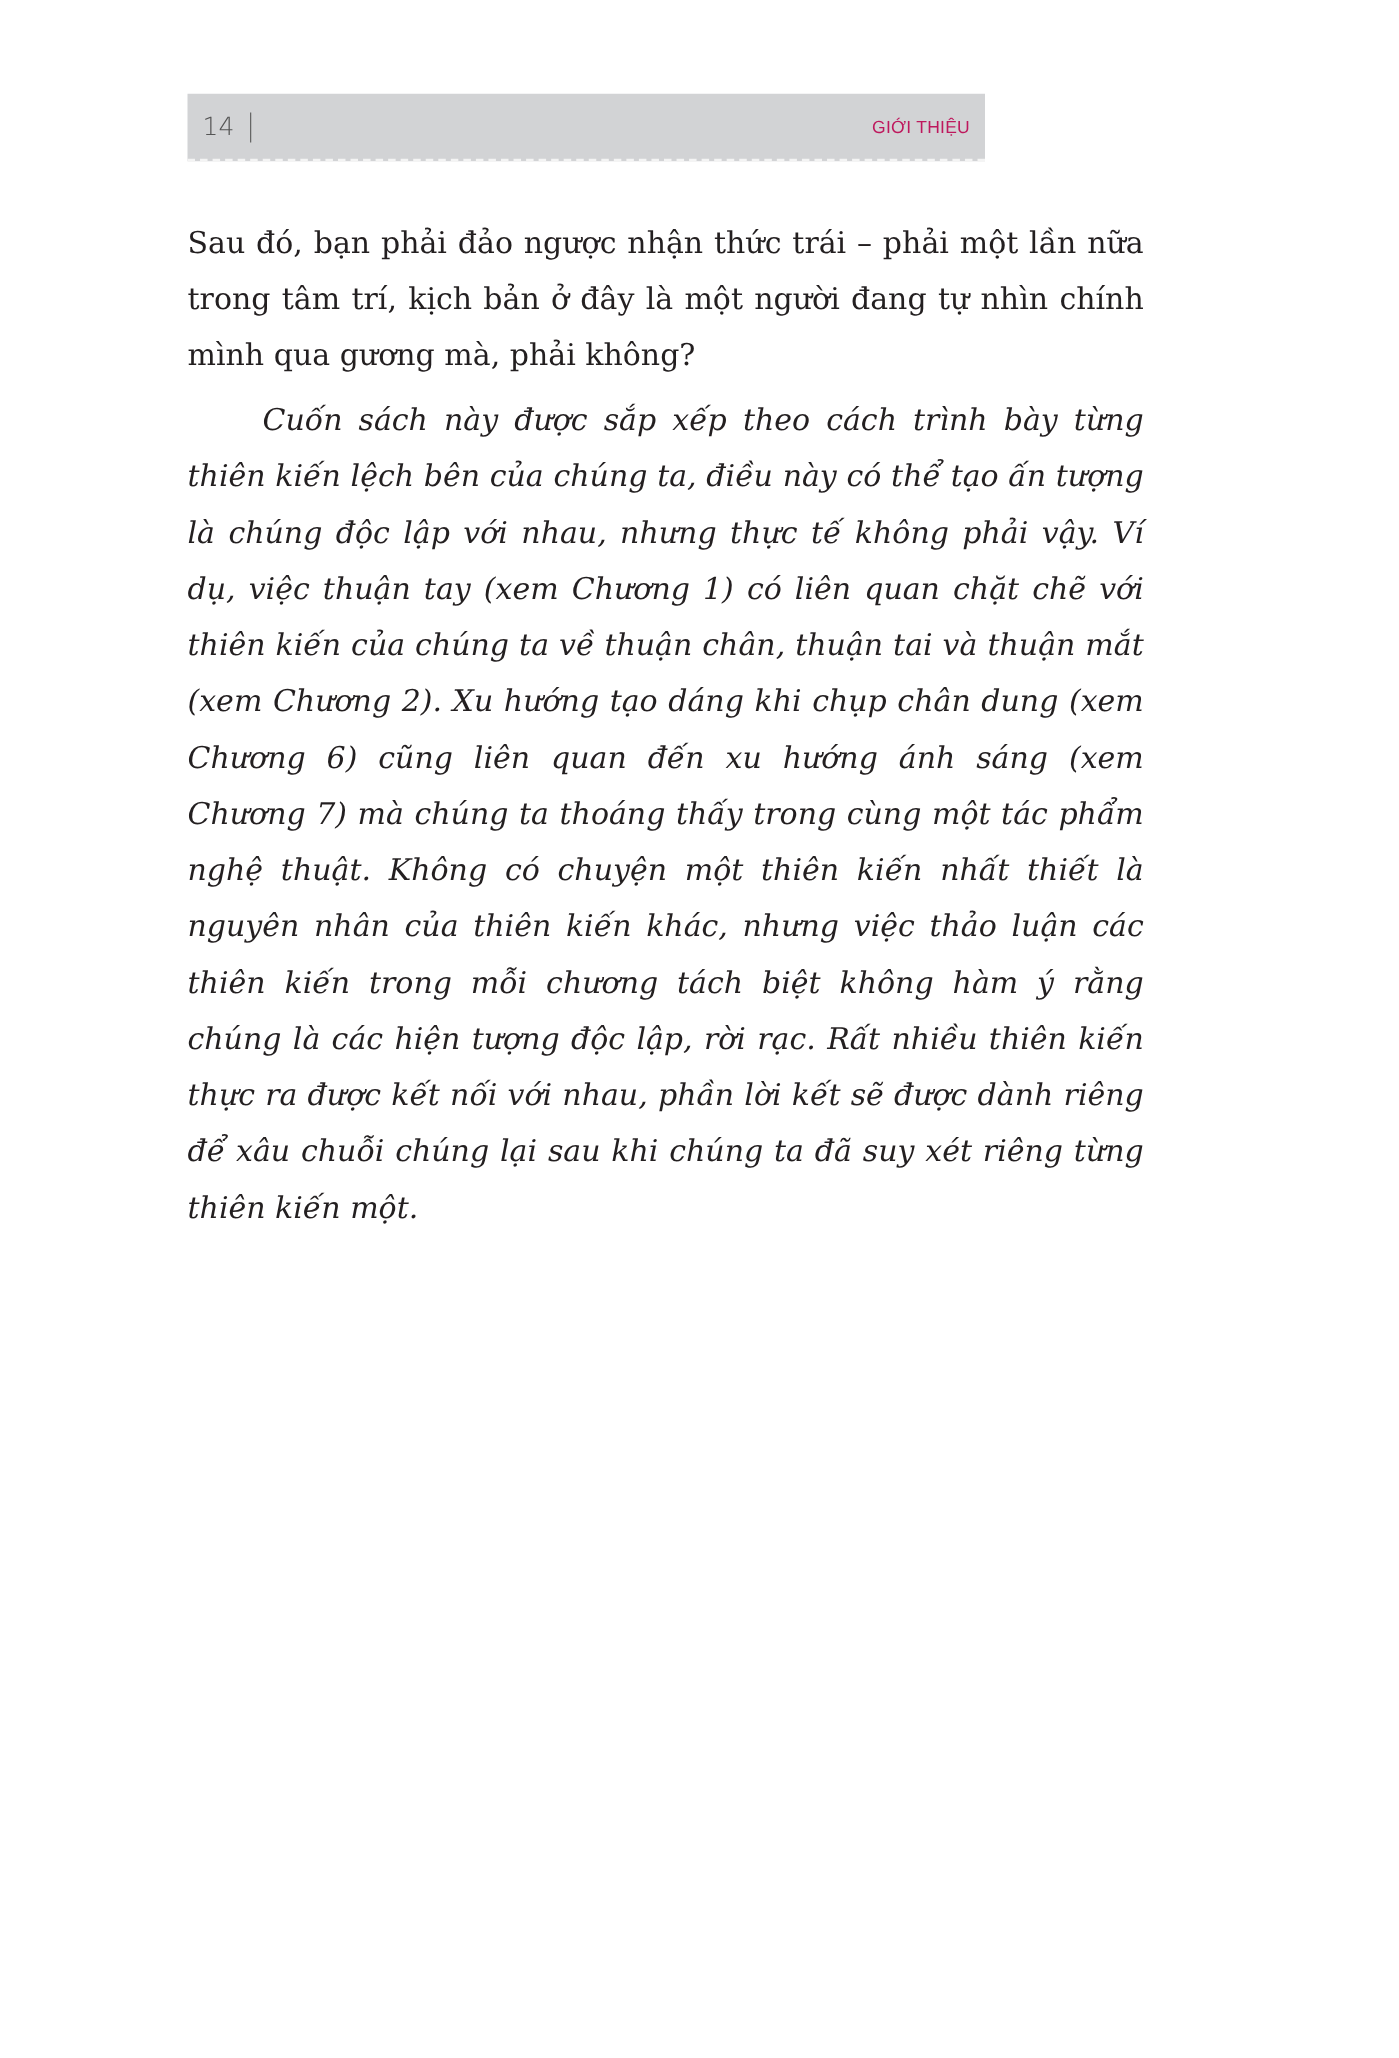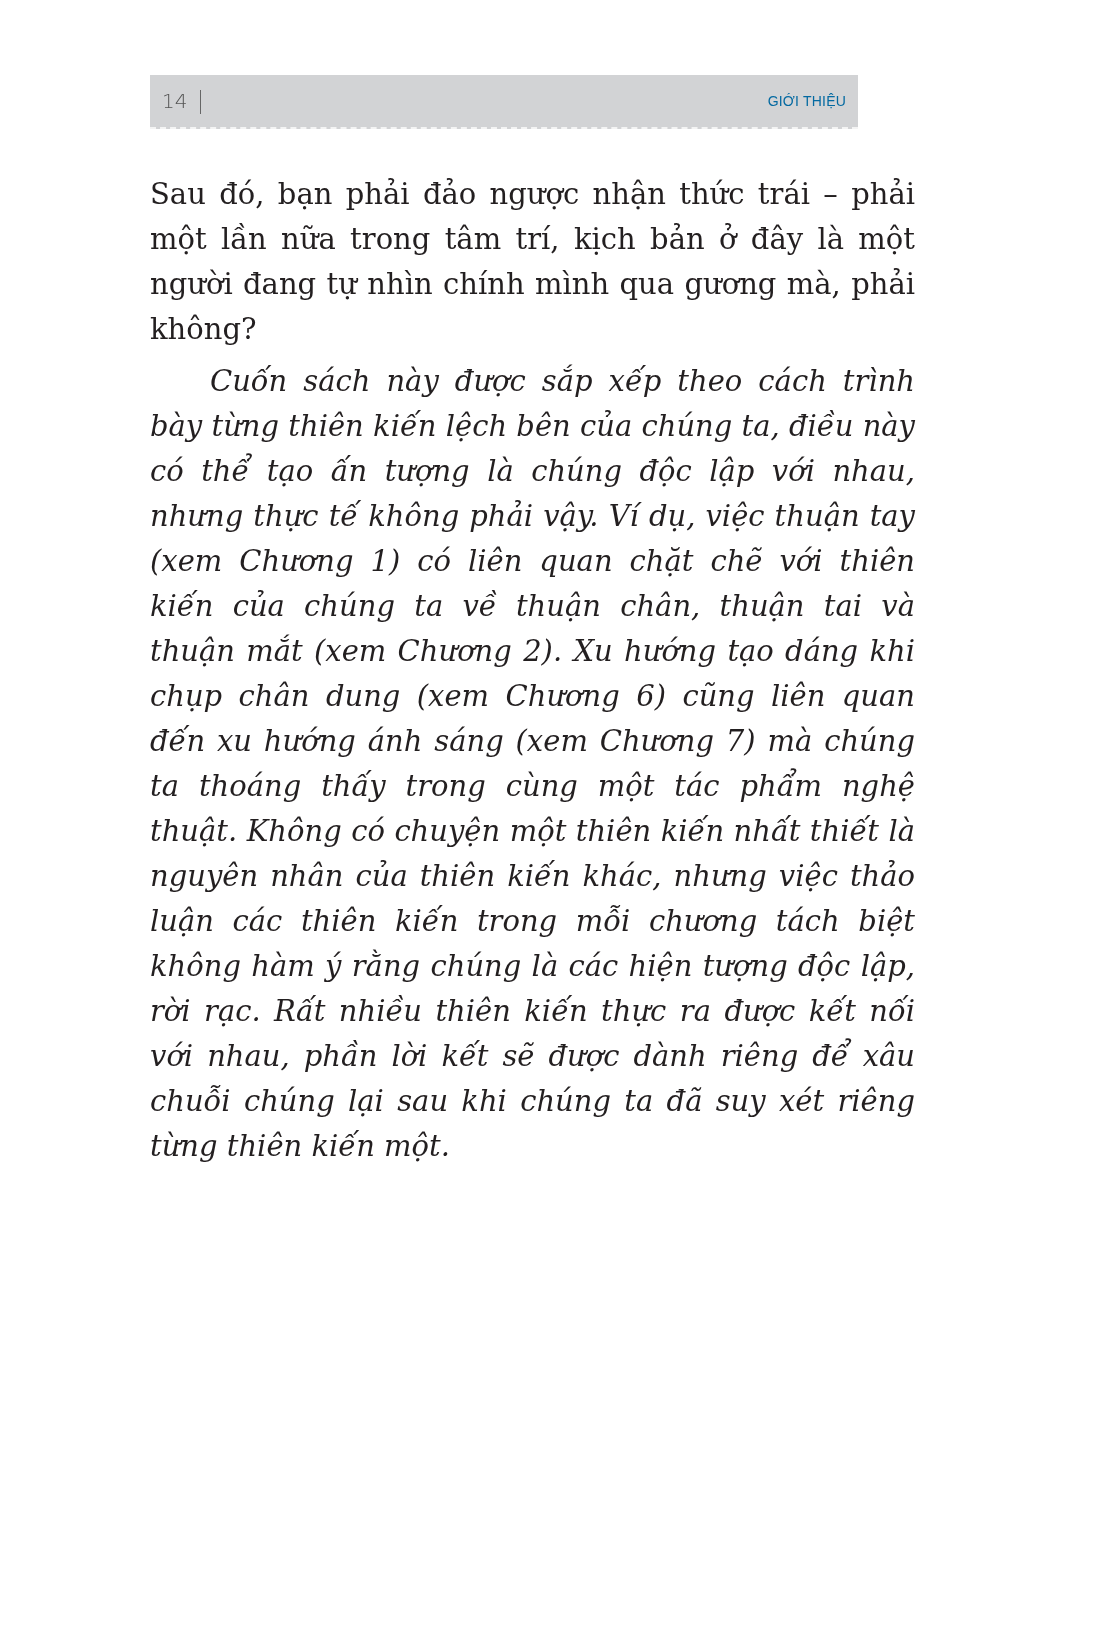--- a/index.html
+++ b/index.html
@@ -1,38 +1,38 @@
 <!DOCTYPE html>
 <html><head>
 <meta charset="utf-8">
 <style>
   html, body { margin: 0; padding: 0; background: #ffffff; }
   body { width: 1119px; height: 1646px; position: relative; overflow: hidden; }
   .header {
-    position: absolute; left: 150px; top: 75px; width: 708px; height: 54px;
+    position: absolute; left: 150px; top: 75px; width: 638px; height: 54px;
     background: #d2d3d5;
     border-bottom: 2px dashed #f4f4f4;
     box-sizing: border-box;
   }
   .page-num {
     position: absolute; left: 12px; top: 14px;
     font-family: "DejaVu Sans", sans-serif; font-size: 20px; color: #555;
     font-weight: 300;
   }
   .sep {
     position: absolute; left: 50px; top: 15px; width: 1px; height: 24px; background: #666;
   }
   .section {
     position: absolute; right: 12px; top: 18px;
-    font-family: "Liberation Sans", sans-serif; font-size: 14px; color: #0369a1;
+    font-family: "Liberation Sans", sans-serif; font-size: 14px; color: #be185d;
     letter-spacing: 0.2px;
   }
   .content {
     position: absolute; left: 150px; top: 172px; width: 765px;
-    font-family: "DejaVu Serif", serif; font-size: 29px; line-height: 45px;
+    font-family: "DejaVu Serif", serif; font-size: 24px; line-height: 45px;
     color: #231f20; text-align: justify;
   }
   .content p { margin: 0 0 7px 0; }
   .content p.indent { text-indent: 60px; font-style: italic; }
 </style>
 </head>
 <body>
 
 <div class="header">
   <span class="page-num">14</span>

